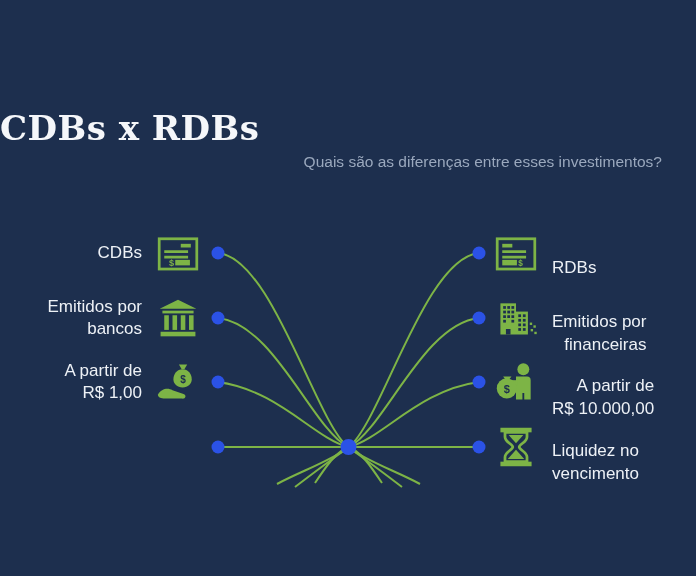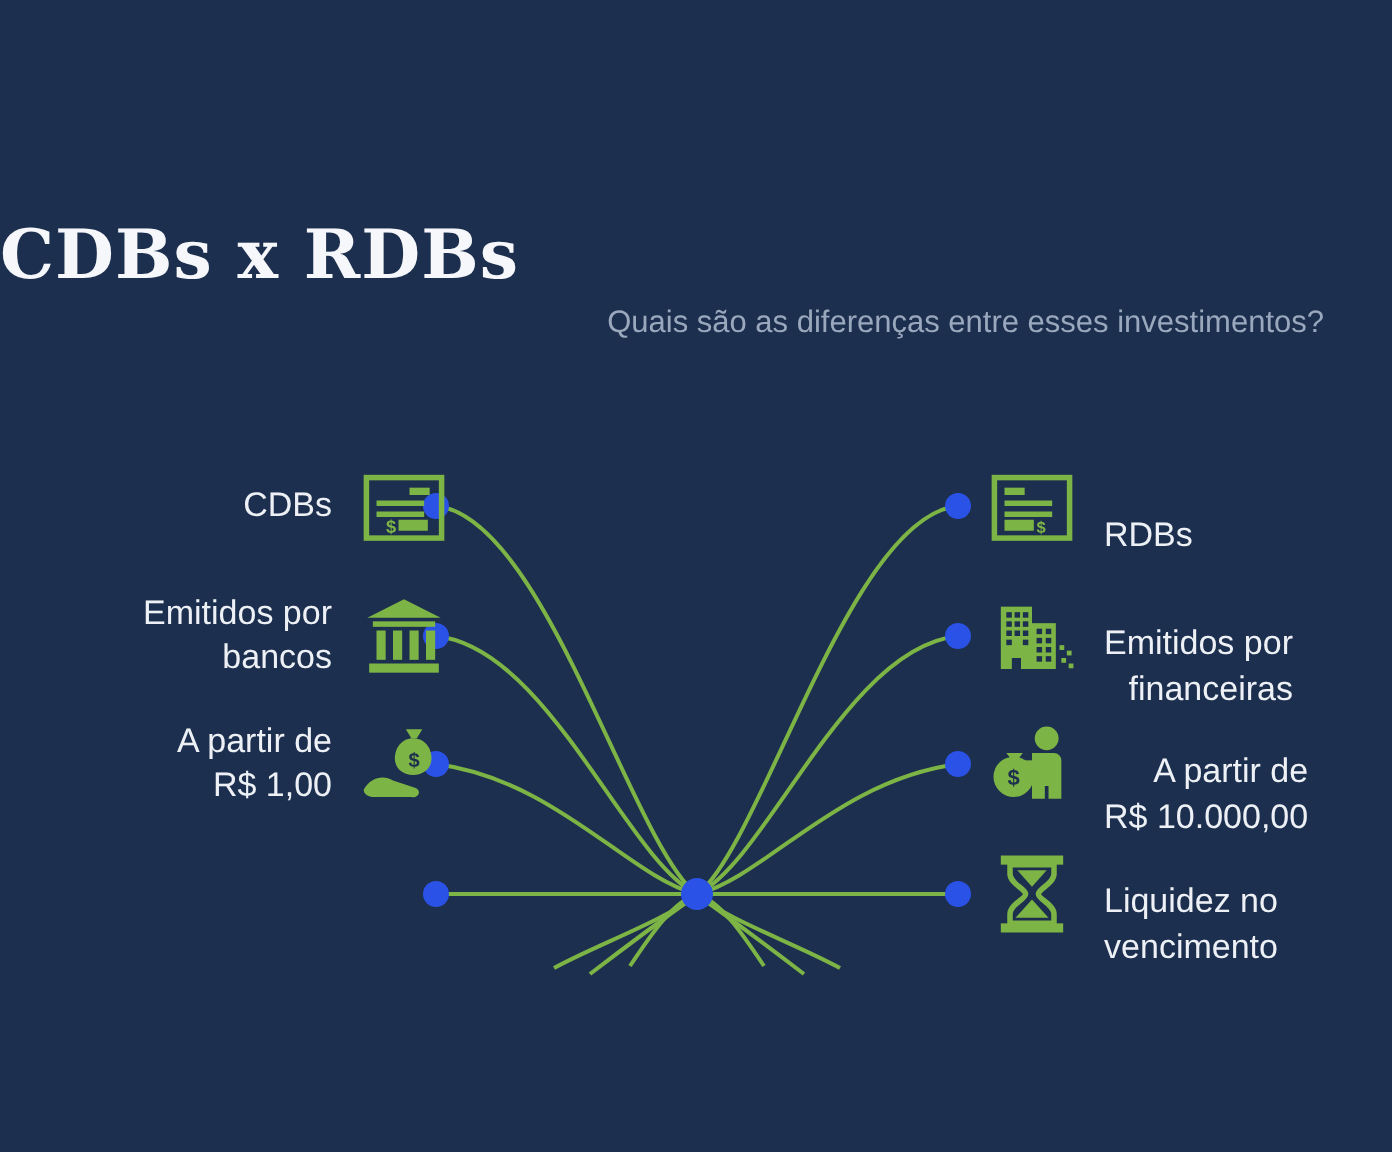--- a/index.html
+++ b/index.html
@@ -17,21 +17,21 @@
   .subtitle {
     position:absolute; top:153px; left:0; width:662px;
     text-align:right; color:#9aa8bd;
     font-size:15.5px; font-weight:400;
   }
   .diagram-svg { position:absolute; top:0; left:0; }
   .row {
     position:absolute; display:flex; align-items:center; gap:14px;
     height:56px;
   }
-  .row.left  { right:472px; justify-content:flex-end; }
+  .row.left  { right:496px; justify-content:flex-end; }
   .row.right { left:494px;  justify-content:flex-start; }
   .label {
     color:#edf1f6; font-size:17px; line-height:1.32;
     white-space:pre-line;
   }
   .row.left  .label { text-align:right; }
   .row.right .label { text-align:right;margin-top:31px; }
   .icon { width:44px; height:44px; flex:0 0 44px; display:flex; align-items:center; justify-content:center; }
   .icon svg { display:block; }
   .r1 { top:225px; } .r2 { top:290px; } .r3 { top:354px; } .r4 { top:419px; }

